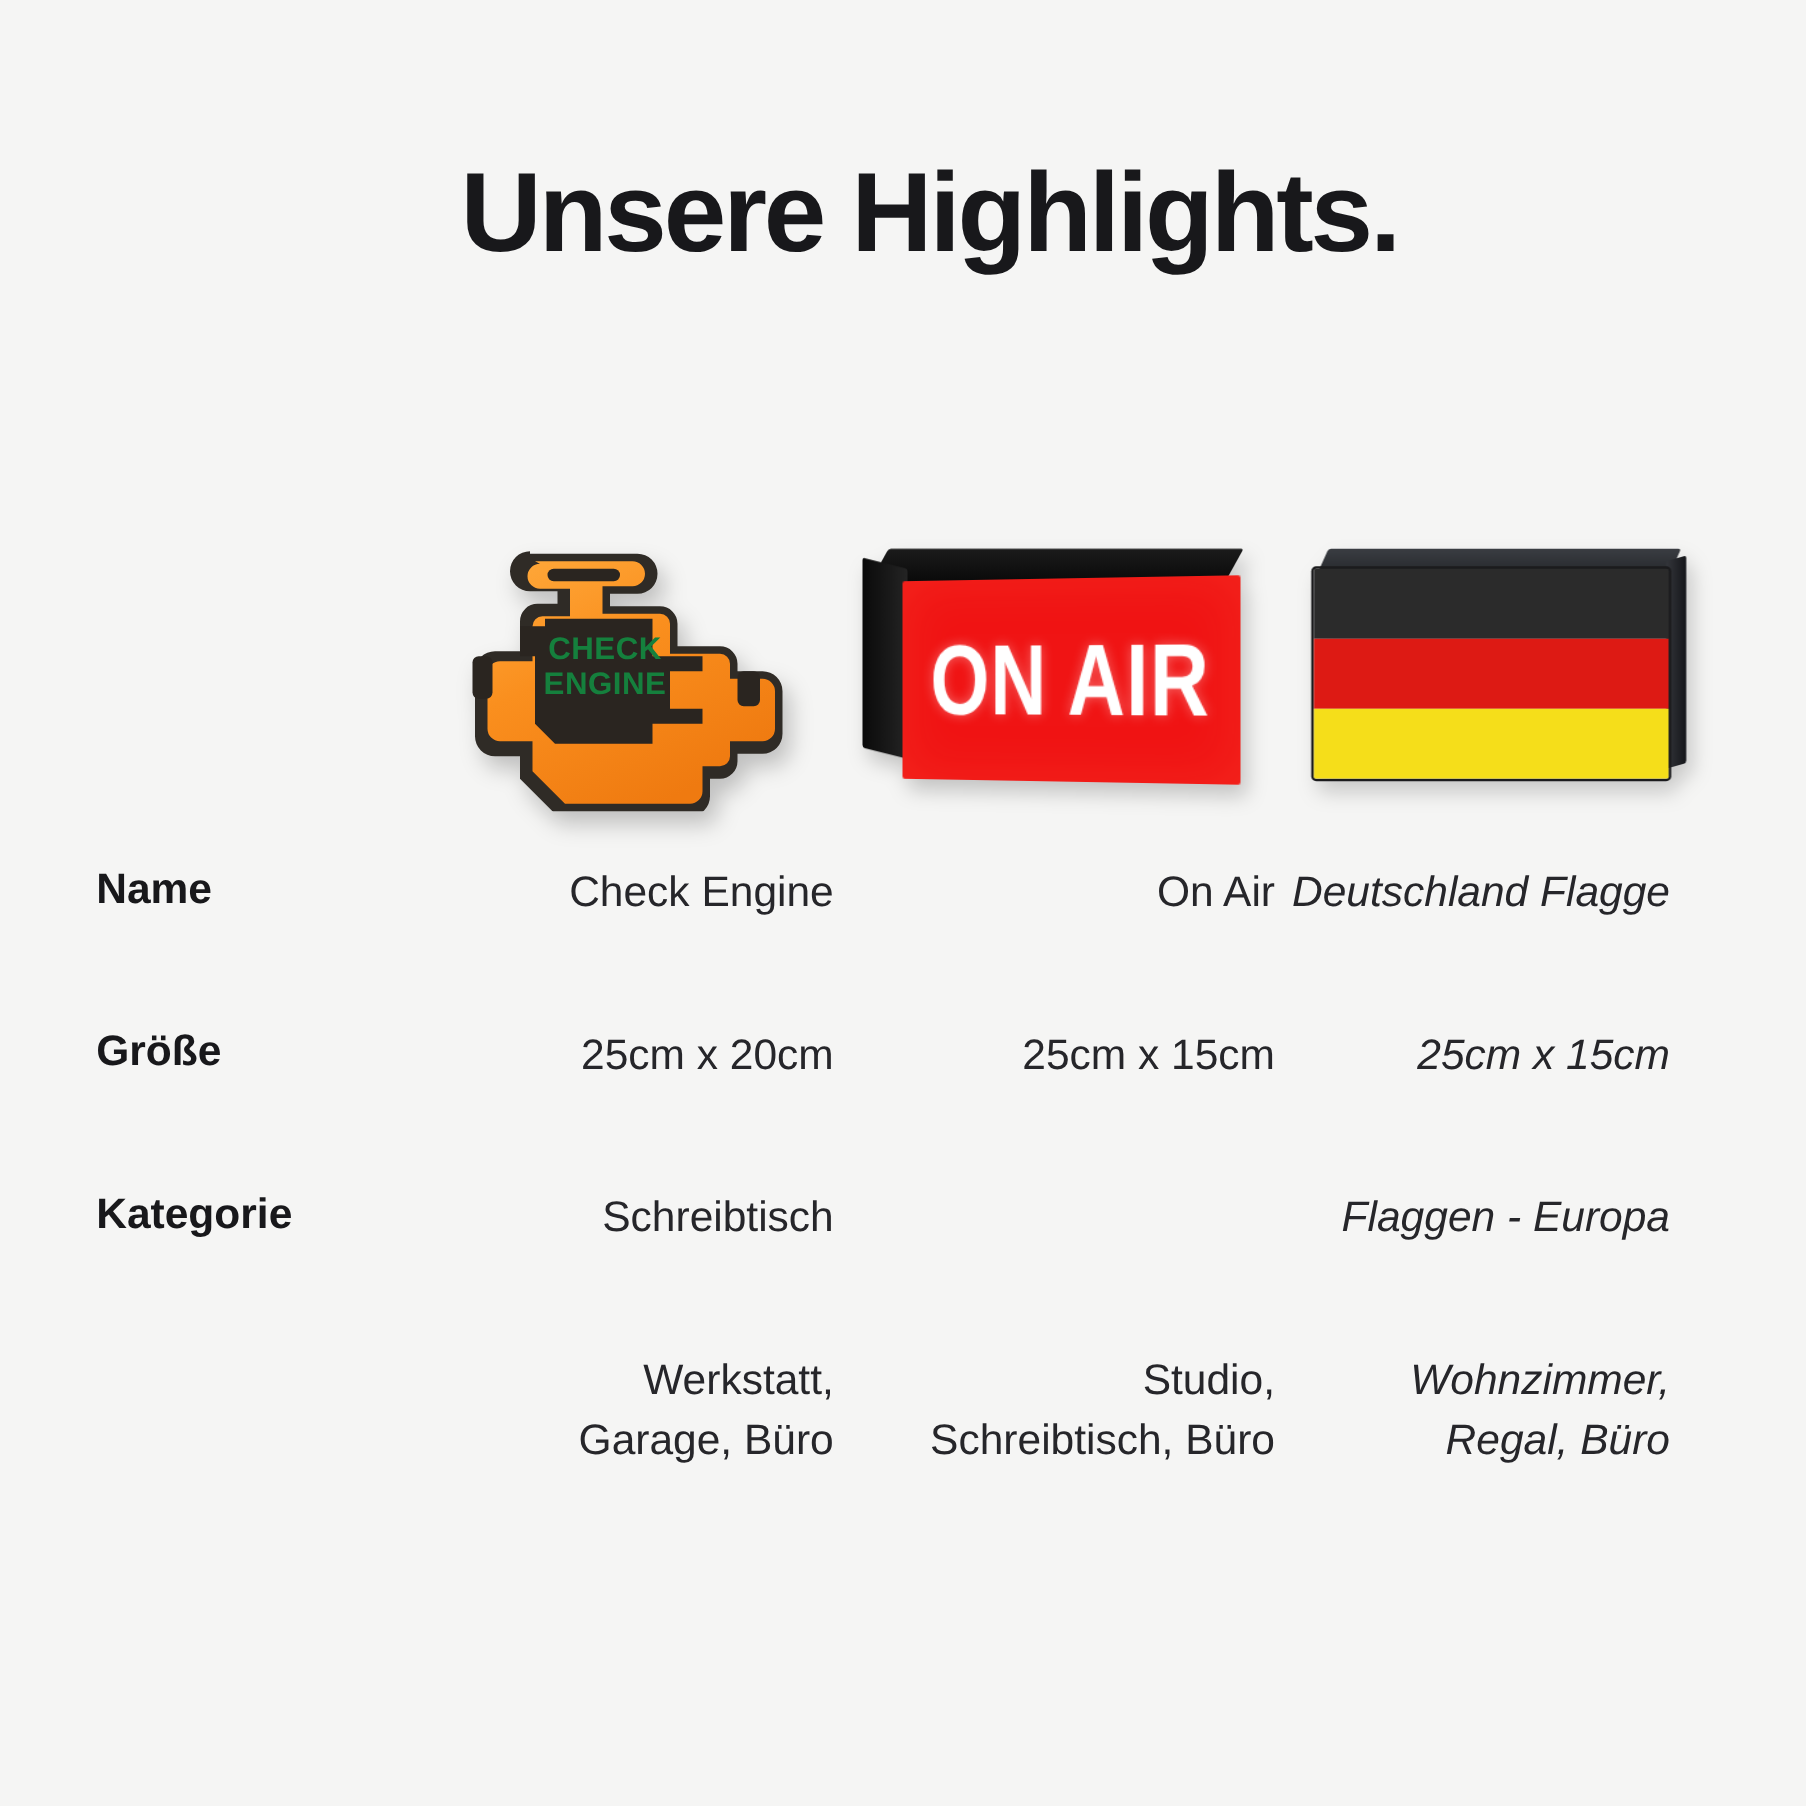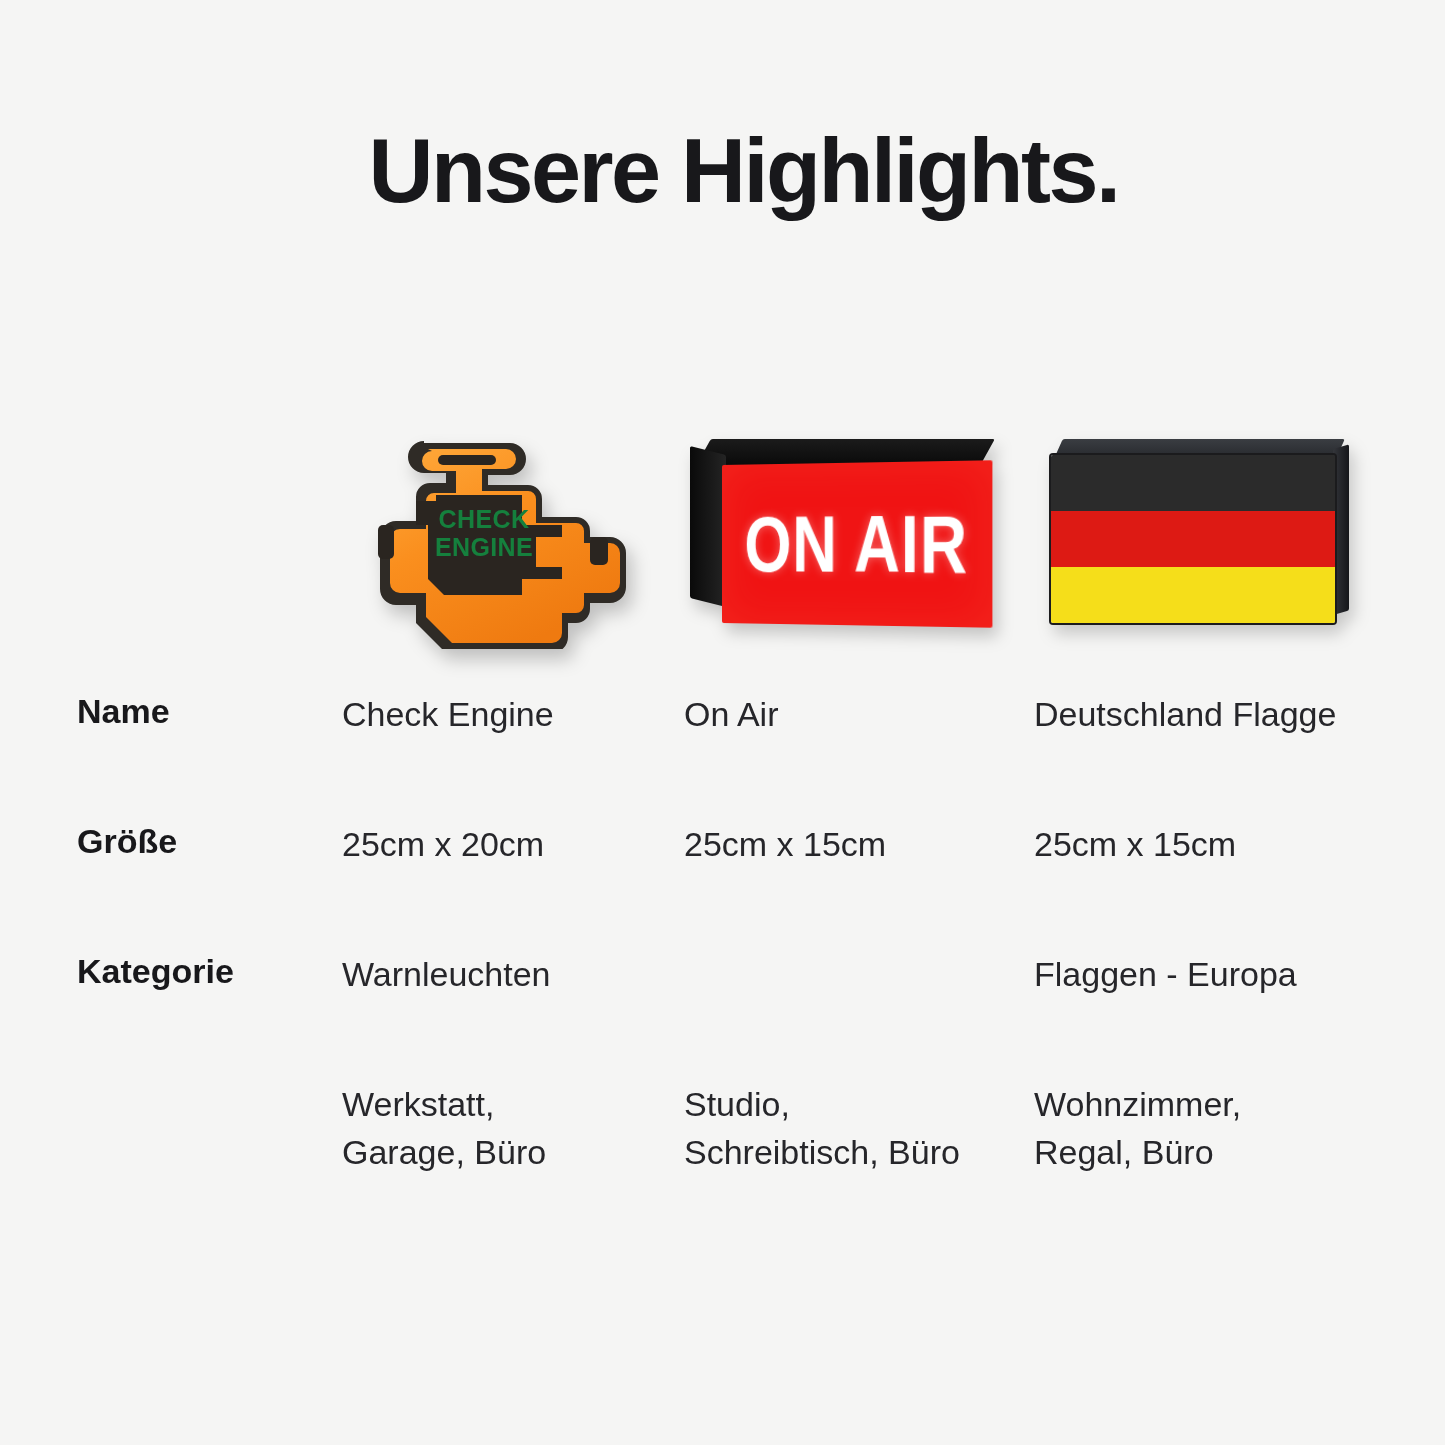--- a/index.html
+++ b/index.html
@@ -183,30 +183,30 @@
     top: 0;
     width: 260px;
     font-size: 34px;
     font-weight: 700;
     color: #18181b;
     line-height: 1.25;
   }
   .spec-value {
     position: absolute;
     top: 0;
-    text-align: left;
+    text-align: right;
     font-size: 34px;
     font-weight: 400;
     color: #26262a;
     line-height: 1.42;
     white-space: pre-line;
   }
   .col-1 { left: 330px;  width: 325px; }
   .col-2 { left: 672px;  width: 336px; }
-  .col-3 { left: 1022px; width: 350px; }
+  .col-3 { left: 974px; width: 350px; font-style: italic; }
 </style>
 </head>
 <body>
 
 <div class="page-title">Unsere Highlights.</div>
 
 <div class="product-row">
 
   <div class="product-cell cell-1">
     <div class="check-engine-wrap">
@@ -270,21 +270,21 @@
 
   <div class="spec-row">
     <div class="spec-label">Größe</div>
     <div class="spec-value col-1">25cm x 20cm</div>
     <div class="spec-value col-2">25cm x 15cm</div>
     <div class="spec-value col-3">25cm x 15cm</div>
   </div>
 
   <div class="spec-row">
     <div class="spec-label">Kategorie</div>
-    <div class="spec-value col-1">Warnleuchten</div>
+    <div class="spec-value col-1">Schreibtisch</div>
     <div class="spec-value col-3">Flaggen - Europa</div>
   </div>
 
   <div class="spec-row tall">
     <div class="spec-value col-1">Werkstatt,
 Garage, Büro</div>
     <div class="spec-value col-2">Studio,
 Schreibtisch, Büro</div>
     <div class="spec-value col-3">Wohnzimmer,
 Regal, Büro</div>

